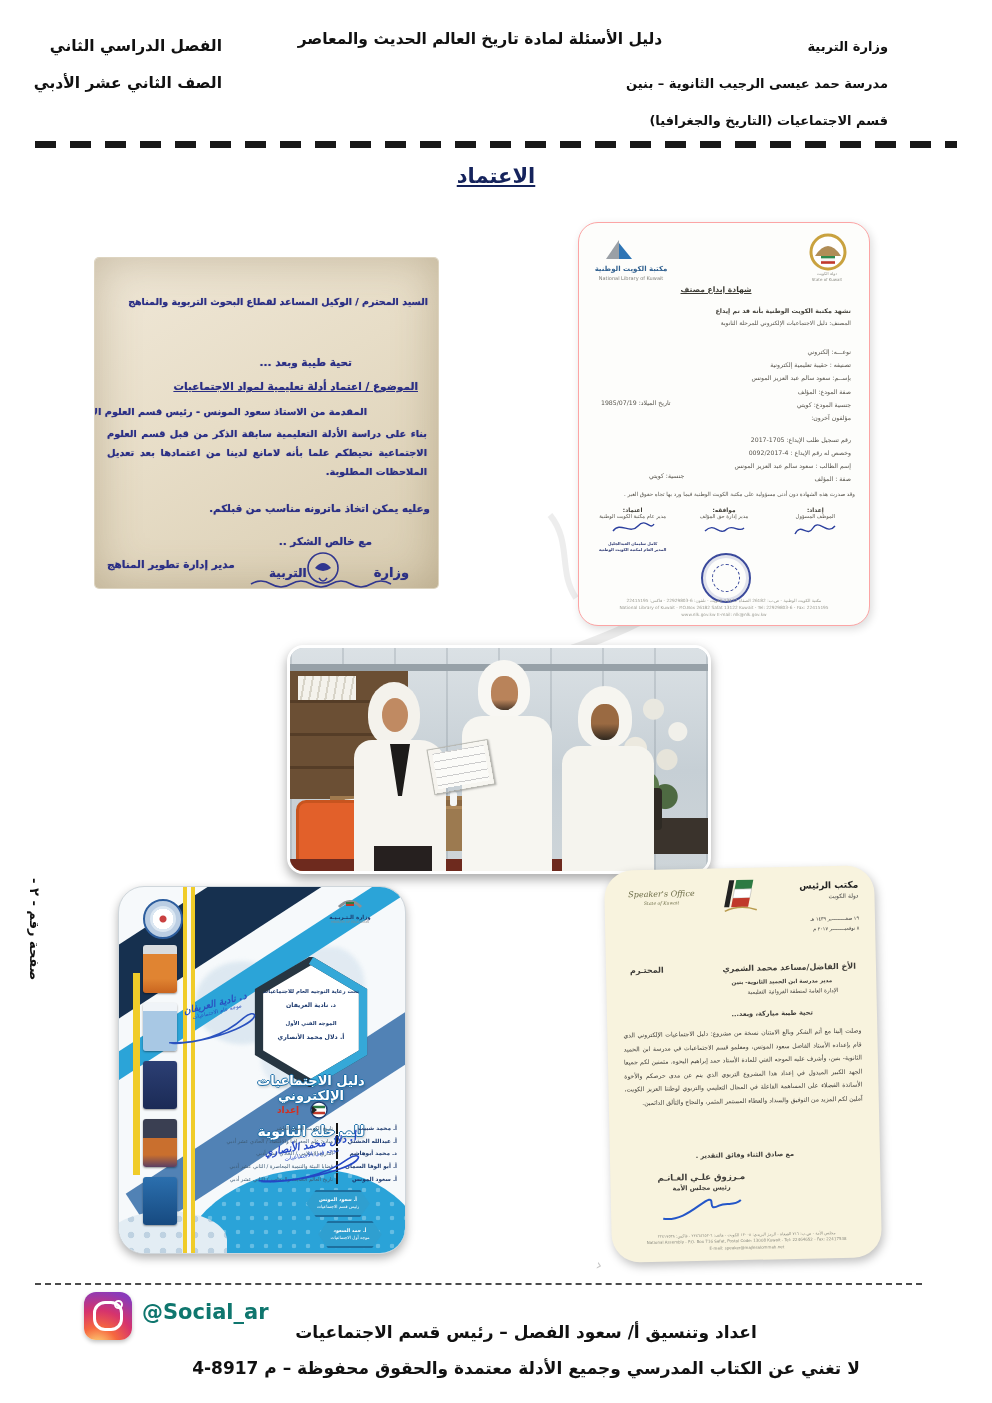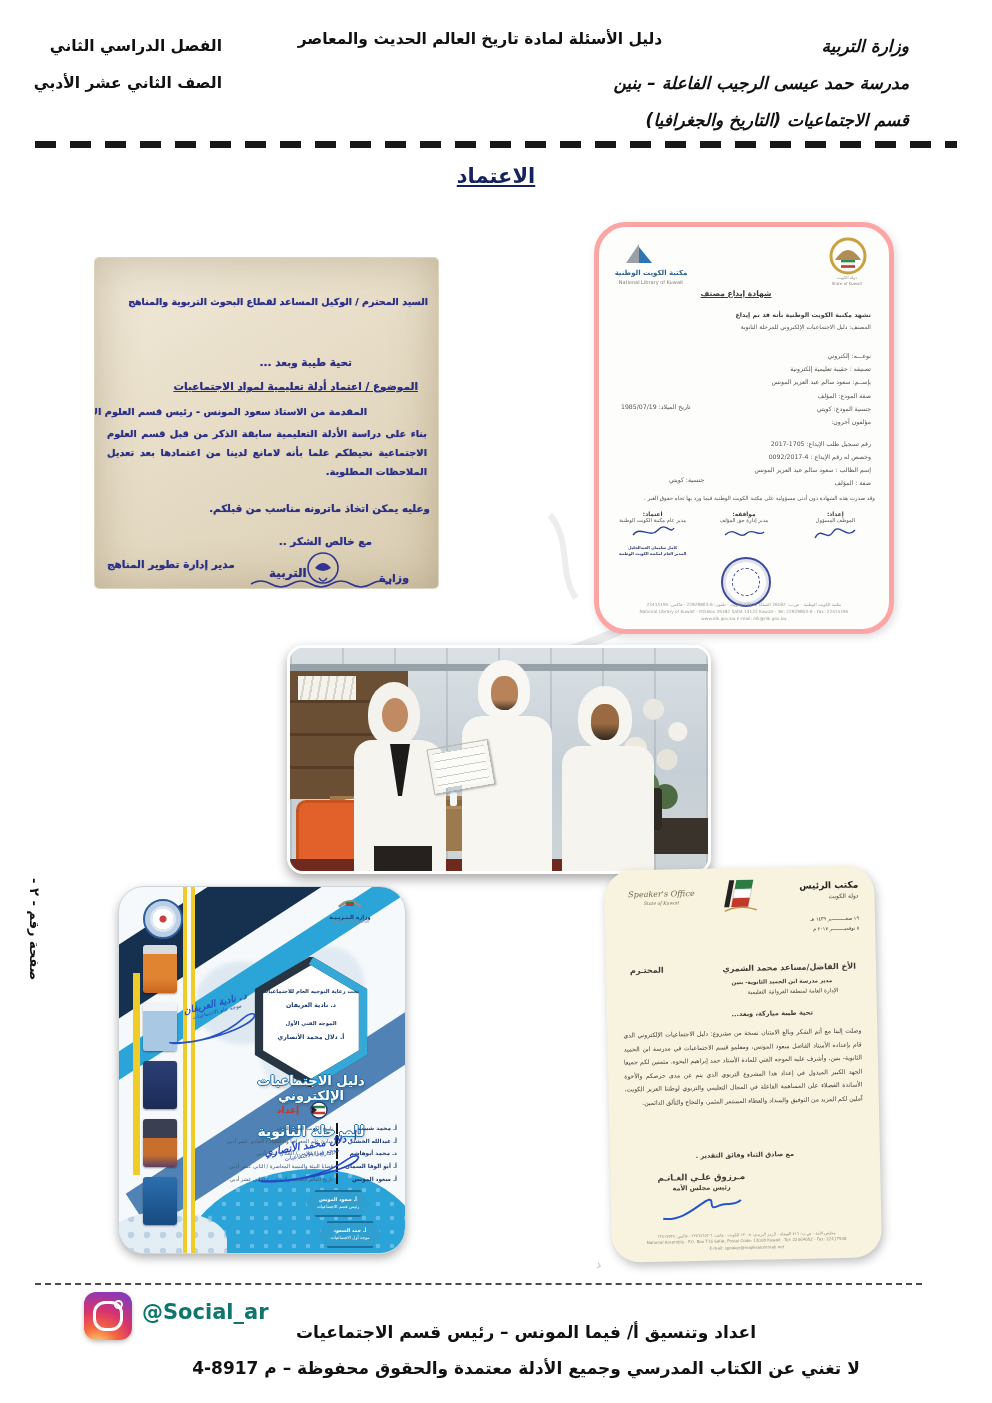--- a/index.html
+++ b/index.html
@@ -3,21 +3,21 @@
 <meta charset="utf-8">
 <style>
   html,body{margin:0;padding:0;background:#fff;}
   .page{position:relative;width:992px;height:1403px;background:#fff;overflow:hidden;
         font-family:"DejaVu Sans",sans-serif;color:#111;}
   .abs{position:absolute;}
   .rtl{direction:rtl;}
   .b{font-weight:bold;}
 
   
-  .hdr-right{top:28px;right:83px;width:330px;text-align:right;font-size:17px;line-height:37px;font-style:italic;}
+  .hdr-right{top:28px;right:104px;width:330px;text-align:right;font-size:13px;line-height:37px;}
   .hdr-center{top:30px;left:250px;width:460px;text-align:center;font-size:15.5px;}
   .hdr-left{top:28px;left:28px;width:194px;text-align:right;font-size:15.5px;line-height:37px;}
   .dash-thick{top:141px;left:35px;right:35px;height:7px;
       background:repeating-linear-gradient(90deg,#181818 0 21px,transparent 21px 35px);}
   .page-title{top:164px;left:0;right:0;text-align:center;font-size:21px;color:#15235c;
       text-decoration:underline;font-weight:bold;}
 
   
   .side-label{left:42px;top:878px;transform:rotate(90deg);transform-origin:left top;
       font-size:13px;font-weight:bold;white-space:nowrap;}
@@ -35,26 +35,26 @@
   .l1-to{right:10px;top:38px;font-size:9.5px;}
   .l1-greet{right:86px;top:98px;font-size:10.5px;}
   .l1-subject{right:20px;top:122px;font-size:10.5px;text-decoration:underline;}
   .l1-intro{right:71px;top:148px;font-size:9.8px;}
   .l1-body{right:11px;left:12px;top:166px;font-size:9.8px;line-height:19px;
       white-space:normal !important;text-align:justify;}
   .l1-action{right:8px;top:244px;font-size:10.3px;}
   .l1-thanks{right:66px;top:277px;font-size:10.5px;}
   .l1-signer{left:12px;top:300px;font-size:10.5px;}
   .l1-stamp{left:150px;top:292px;width:170px;height:46px;white-space:normal;}
-  .l1-stamp .t1{position:absolute;right:6px;top:22px;font-size:11px;}
+  .l1-stamp .t1{position:absolute;right:6px;top:15px;font-size:13px;}
   .l1-stamp .t2{position:absolute;left:24px;top:16px;font-size:12px;}
 
   
-  .cert{left:578px;top:222px;width:290px;height:402px;border-radius:32px;background:#fdfdfb;
-      border:5px solid #fca5a5;box-shadow:2px 3px 8px rgba(0,0,0,.14);color:#55524a;margin-left:16px;}
+  .cert{left:578px;top:222px;width:290px;height:402px;border-radius:20px;background:#fdfdfb;
+      border:1px solid #fca5a5;box-shadow:2px 3px 8px rgba(0,0,0,.14);color:#55524a;}
   .cert .abs{white-space:nowrap;}
   .c-emblem{right:22px;top:10px;}
   .c-state{right:10px;top:48px;width:64px;text-align:center;font-size:4px;color:#8d8d86;line-height:5.5px;}
   .c-nlklogo{left:24px;top:14px;}
   .c-nlk-ar{left:4px;top:42px;width:96px;text-align:center;font-size:7px;color:#2e5f8f;font-weight:bold;}
   .c-nlk-en{left:4px;top:52px;width:96px;text-align:center;font-size:5px;color:#7d7d77;}
   .c-title{left:92px;top:62px;width:90px;text-align:center;font-size:7.6px;font-weight:bold;
       text-decoration:underline;color:#3b3a33;}
   .c-intro1{right:18px;top:84px;font-size:6.4px;font-weight:bold;color:#45433c;}
   .c-intro2{right:18px;top:97px;font-size:5.9px;}
@@ -216,21 +216,21 @@
   .foot-line1{top:1322px;left:120px;right:60px;text-align:center;font-size:17px;font-weight:bold;}
   .foot-line2{top:1358px;left:120px;right:60px;text-align:center;font-size:17px;font-weight:bold;}
 </style>
 </head>
 <body>
 
 <div class="page">
 
   <div class="abs rtl hdr-right b">
     <div>وزارة التربية</div>
-    <div>مدرسة حمد عيسى الرجيب الفاعلة – بنين</div>
+    <div>مدرسة حمد عيسى الرجيب الثانوية – بنين</div>
     <div>قسم الاجتماعيات (التاريخ والجغرافيا)</div>
   </div>
   <div class="abs rtl hdr-center b">دليل الأسئلة لمادة تاريخ العالم الحديث والمعاصر</div>
   <div class="abs rtl hdr-left b">
     <div>الفصل الدراسي الثاني</div>
     <div>الصف الثاني عشر الأدبي</div>
   </div>
   <div class="abs dash-thick"></div>
   <div class="abs rtl page-title">الاعتماد</div>
 
@@ -506,16 +506,16 @@
       <div>E-mail: speaker@majlesalommah.net</div>
     </div>
   </div>
 
   <div class="abs dash-thin"></div>
   <div class="abs ig">
       <i></i>
       <u></u>
     </div>
   <div class="abs ig-handle">@Social_ar</div>
-  <div class="abs rtl foot-line1">اعداد وتنسيق أ/ فيما المونس – رئيس قسم الاجتماعيات</div>
+  <div class="abs rtl foot-line1">اعداد وتنسيق أ/ سعود الفصل – رئيس قسم الاجتماعيات</div>
   <div class="abs rtl foot-line2">لا تغني عن الكتاب المدرسي وجميع الأدلة معتمدة والحقوق محفوظة – م 8917-4</div>
 
 </div>
 
 </body></html>

